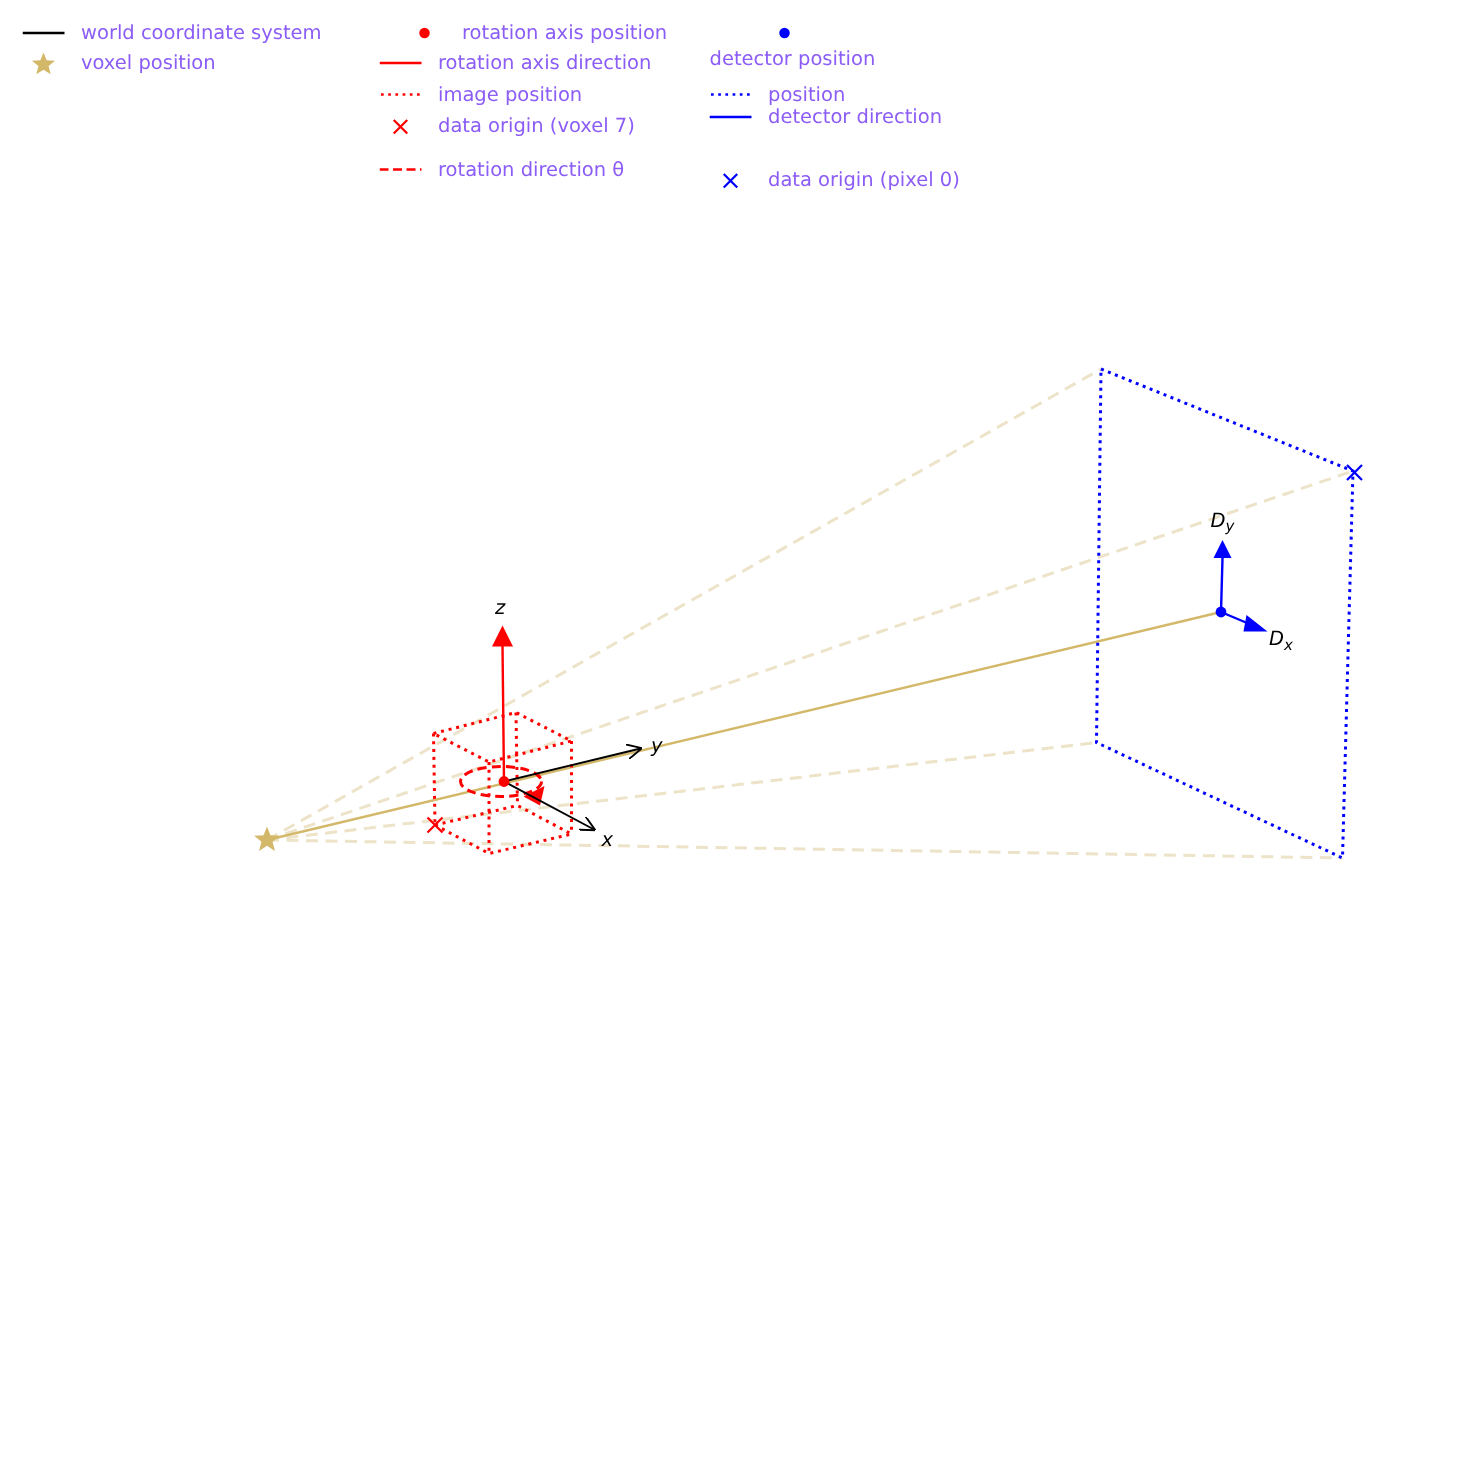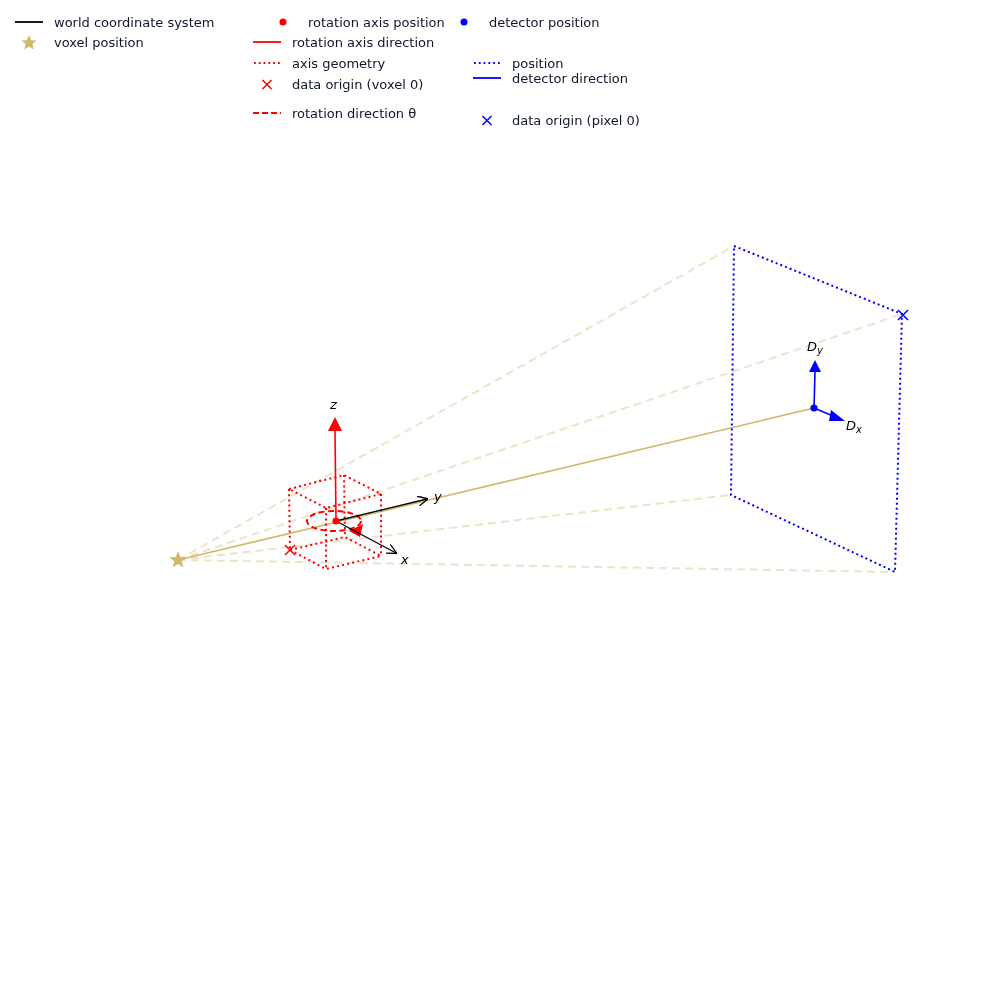--- a/index.html
+++ b/index.html
@@ -1,18 +1,18 @@
 <!DOCTYPE html>
 <html><head>
 <meta charset="utf-8">
 <style>
   html, body { margin:0; padding:0; background:#ffffff; }
   body { width:989px; height:989px; position:relative; overflow:hidden;
          font-family:"DejaVu Sans", sans-serif; }
-  .legend { position:absolute; top:12px; font-size:13px; color:#0f172a; }
+  .legend { position:absolute; top:12px; font-size:13px; color:#8b5cf6; }
   .legend-item { position:absolute; height:20px; display:flex; align-items:center; white-space:nowrap; }
   .legend-item .sym { width:30px; height:20px; position:relative; margin-right:9px; flex:none; }
   .legend-item .lbl { font-size:13px; }
   svg.scene { position:absolute; left:0; top:0; }
   .axlbl { font-family:"DejaVu Sans", sans-serif; font-style:italic; font-size:13px; }
 </style>
 </head>
 <body>
 
 <div class="legend" style="left:0;top:0;width:989px;height:120px;">
@@ -38,36 +38,36 @@
   <div class="legend-item" style="left:253px;top:32px;">
     <span class="sym"><svg width="30" height="20">
           <line x1="0" y1="10" x2="28" y2="10" stroke="#ff0000" stroke-width="1.8"></line>
         </svg></span>
     <span class="lbl">rotation axis direction</span>
   </div>
   <div class="legend-item" style="left:253px;top:53px;">
     <span class="sym"><svg width="30" height="20">
           <line x1="1" y1="10" x2="28" y2="10" stroke="#ff0000" stroke-width="1.8" stroke-dasharray="1.8,3"></line>
         </svg></span>
-    <span class="lbl">axis geometry</span>
+    <span class="lbl">image position</span>
   </div>
   <div class="legend-item" style="left:253px;top:74px;">
     <span class="sym"><svg width="30" height="20">
           <path d="M9.5,6 L18.5,15 M18.5,6 L9.5,15" stroke="#ff0000" stroke-width="1.5"></path>
         </svg></span>
-    <span class="lbl">data origin (voxel 0)</span>
+    <span class="lbl">data origin (voxel 7)</span>
   </div>
   <div class="legend-item" style="left:253px;top:103px;">
     <span class="sym"><svg width="30" height="20">
           <line x1="0" y1="10" x2="28" y2="10" stroke="#ff0000" stroke-width="1.8" stroke-dasharray="6,3"></line>
         </svg></span>
     <span class="lbl">rotation direction θ</span>
   </div>
 
-  <div class="legend-item" style="left:450px;top:12px;">
+  <div class="legend-item" style="left:473px;top:12px;flex-direction:column;">
     <span class="sym"><svg width="30" height="20">
           <circle cx="14" cy="10" r="3.5" fill="#0000ff"></circle>
         </svg></span>
     <span class="lbl">detector position</span>
   </div>
   <div class="legend-item" style="left:473px;top:32px;margin-top:36px;">
     <span class="sym"><svg width="30" height="20">
           <line x1="0" y1="10" x2="28" y2="10" stroke="#0000ff" stroke-width="1.8"></line>
         </svg></span>
     <span class="lbl">detector direction</span>

